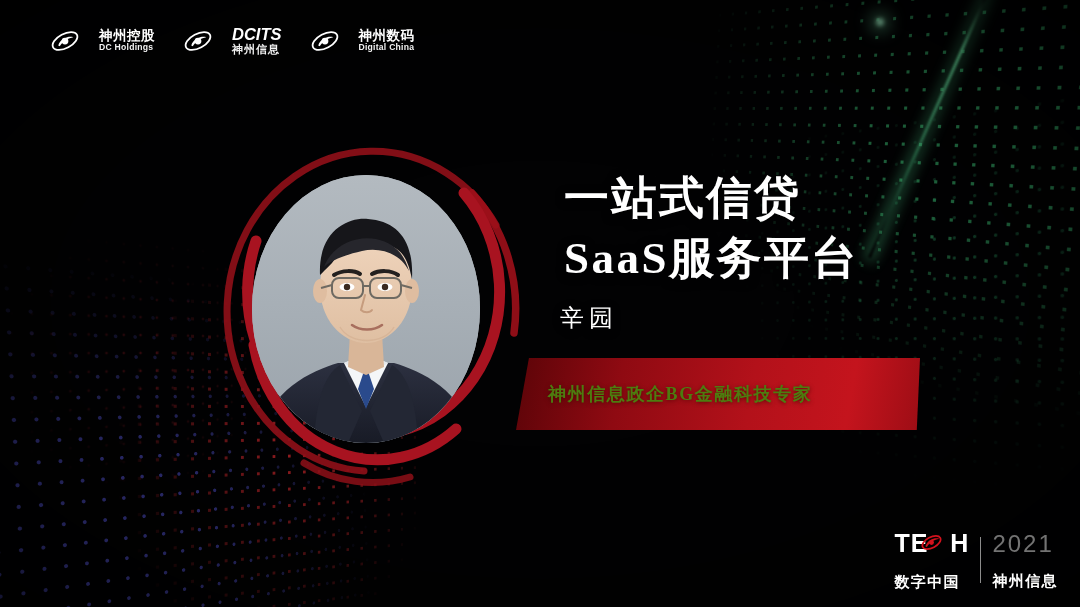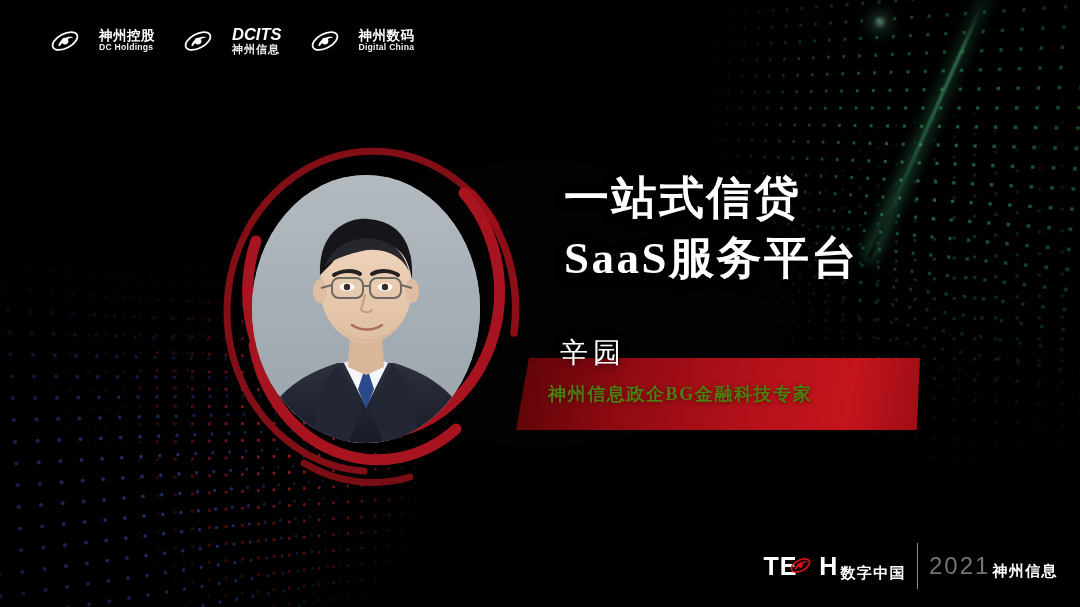--- a/index.html
+++ b/index.html
@@ -218,27 +218,26 @@
     text-shadow: 0 2px 10px rgba(0,0,0,0.85);
     margin-left: 8px;
   }
 
   .speaker-name {
     position: absolute;
     left: 560px;
     top: 302px;
     color: #ffffff;
     font-family: "Liberation Serif", "DejaVu Serif", serif;
-    font-size: 28px;
+    font-size: 24px;
     font-weight: 400;
     letter-spacing: 5px;
     white-space: nowrap;
     z-index: 18;
     text-shadow: 0 2px 8px rgba(0,0,0,0.8);
-    margin-top: 32px;
   }
 
   
   .role-banner {
     position: absolute;
     left: 516px;
     top: 358px;
     width: 404px;
     height: 72px;
     background: linear-gradient(100deg, #5c0408 0%, #8f0a12 26%, #b3111a 58%, #c4141d 82%, #9d0d15 100%);
@@ -265,23 +264,23 @@
     position: absolute;
     right: 22px;
     bottom: 18px;
     display: flex;
     align-items: center;
     gap: 11px;
     z-index: 20;
   }
   .ev-col {
     display: flex;
-    flex-direction: row;
-    align-items: flex-end;
-    gap: 2px;
+    flex-direction: column;
+    align-items: flex-start;
+    gap: 17px;
   }
   .ev-tech {
     position: relative;
     display: flex;
     align-items: center;
     height: 27px;
   }
   .ev-tech-txt {
     color: #ffffff;
     font-size: 25px;

